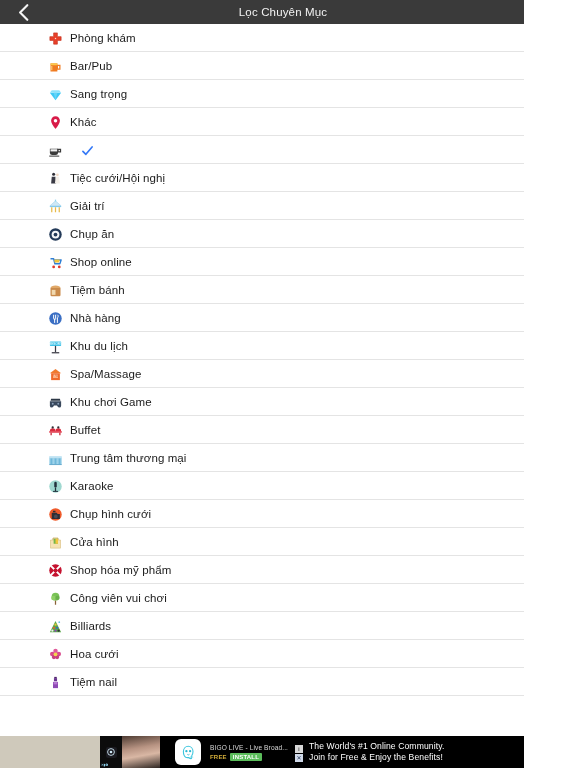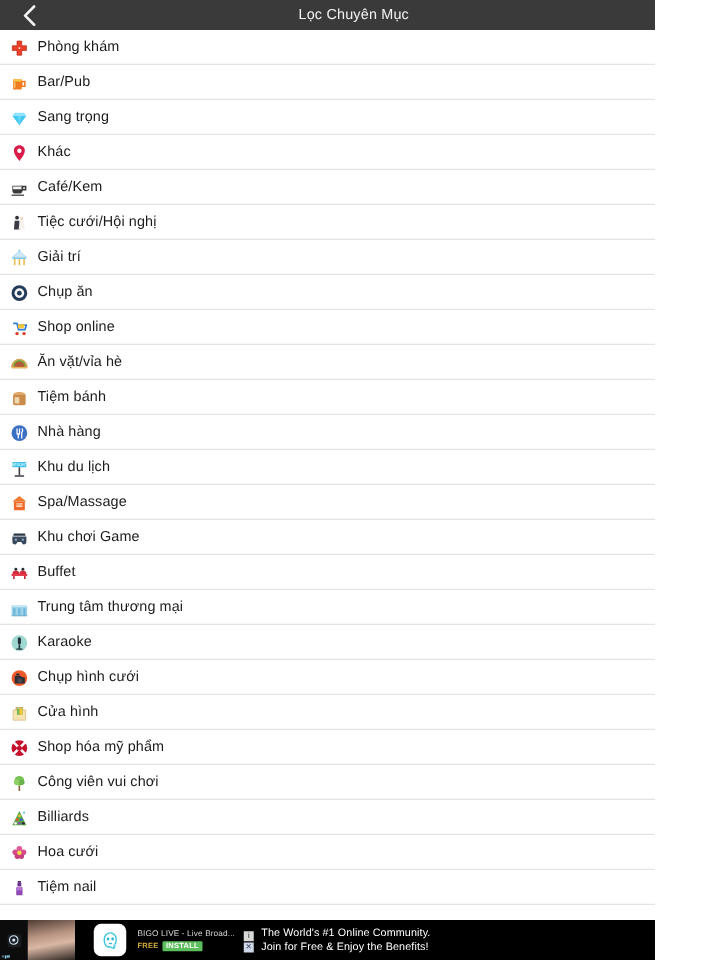--- a/index.html
+++ b/index.html
@@ -48,20 +48,21 @@
     width: 576px; height: 720px;
     background: #ffffff;
     overflow: hidden;
   }
   .row {
     position: relative;
     height: 28px;
     display: flex; align-items: center;
     background: #ffffff;
     cursor: pointer;
+    padding-left: 40px;
   }
   .row::after {
     content: "";
     position: absolute; left: 0; right: 0; bottom: 0;
     height: 1px; background: #e4e4e4;
   }
   .row-ico {
     width: 30px; height: 28px;
     display: flex; align-items: center; justify-content: center;
     flex: 0 0 30px;
@@ -80,21 +81,21 @@
     flex: 0 0 34px;
   }
   .row-check svg { display: block; }
 
   
   .ad-bar {
     position: absolute; left: 0; bottom: 0;
     width: 576px; height: 32px;
     background: #cfc9bb;
     z-index: 40;
-    display: flex; align-items: stretch; flex-direction: column;
+    display: flex; align-items: stretch;
   }
   .ad-pad-l { width: 100px; background: #cfc9bb; }
   .ad-body {
     flex: 1; display: flex; align-items: stretch;
     background: #000000;
     position: relative;
     overflow: hidden;
   }
   .ad-thumbs { display: flex; align-items: stretch; }
   .ad-t1 {
@@ -257,21 +258,20 @@
       </div>
       <div class="row">
         <div class="row-ico">
           <svg width="15" height="15" viewBox="0 0 24 24">
             <path d="M3 9h13v6a4 4 0 0 1-4 4H7a4 4 0 0 1-4-4z" fill="#3a3a3a"></path>
             <path d="M4 10h11v3.5H4z" fill="#f2f2f2"></path>
             <path d="M16 10h4v4h-4z" fill="none" stroke="#3a3a3a" stroke-width="2"></path>
             <path d="M2 20h16v2H2z" fill="#5a5a5a"></path>
           </svg>
         </div>
-        <div class="row-label">Café/Kem</div>
         <div class="row-check">
           <svg width="13" height="13" viewBox="0 0 24 24">
             <path d="M3.5 13.5 L9 19 L20.5 5.5" fill="none" stroke="#3478f6" stroke-width="3.1" stroke-linecap="round" stroke-linejoin="round"></path>
           </svg>
         </div>
       </div>
       <div class="row">
         <div class="row-ico">
           <svg width="15" height="15" viewBox="0 0 24 24">
             <circle cx="9" cy="5" r="2.4" fill="#2f2f38"></circle>
@@ -321,36 +321,20 @@
       <div class="row">
         <div class="row-ico">
           <svg width="15" height="15" viewBox="0 0 24 24">
             <path d="M4 6h5l2 8h8l2-6H9" fill="none" stroke="#2f7fd4" stroke-width="2.2" stroke-linejoin="round"></path>
             <path d="M10 7h9l-1.5 5h-7z" fill="#f2c53d"></path>
             <circle cx="9" cy="19" r="2.2" fill="#e0382b"></circle>
             <circle cx="18" cy="19" r="2.2" fill="#e0382b"></circle>
           </svg>
         </div>
         <div class="row-label">Shop online</div>
-        <div class="row-check">
-          <svg width="13" height="13" viewBox="0 0 24 24">
-            <path d="M3.5 13.5 L9 19 L20.5 5.5" fill="none" stroke="#3478f6" stroke-width="3.1" stroke-linecap="round" stroke-linejoin="round"></path>
-          </svg>
-        </div>
-      </div>
-      <div class="row">
-        <div class="row-ico">
-          <svg width="15" height="15" viewBox="0 0 24 24">
-            <path d="M2 17a10 10 0 0 1 20 0z" fill="#e9b25c" stroke="#c9913d" stroke-width="1"></path>
-            <path d="M4 16a8 8 0 0 1 16 0z" fill="#6fa83e"></path>
-            <path d="M5.5 16.5a6.5 6.5 0 0 1 13 0z" fill="#b35a3a"></path>
-            <path d="M2 17h20v2H2z" fill="#e9b25c"></path>
-          </svg>
-        </div>
-        <div class="row-label">Ăn vặt/vỉa hè</div>
         <div class="row-check">
           <svg width="13" height="13" viewBox="0 0 24 24">
             <path d="M3.5 13.5 L9 19 L20.5 5.5" fill="none" stroke="#3478f6" stroke-width="3.1" stroke-linecap="round" stroke-linejoin="round"></path>
           </svg>
         </div>
       </div>
       <div class="row">
         <div class="row-ico">
           <svg width="15" height="15" viewBox="0 0 24 24">
             <path d="M4 8h16v11a2 2 0 0 1-2 2H6a2 2 0 0 1-2-2z" fill="#c98a4b"></path>

